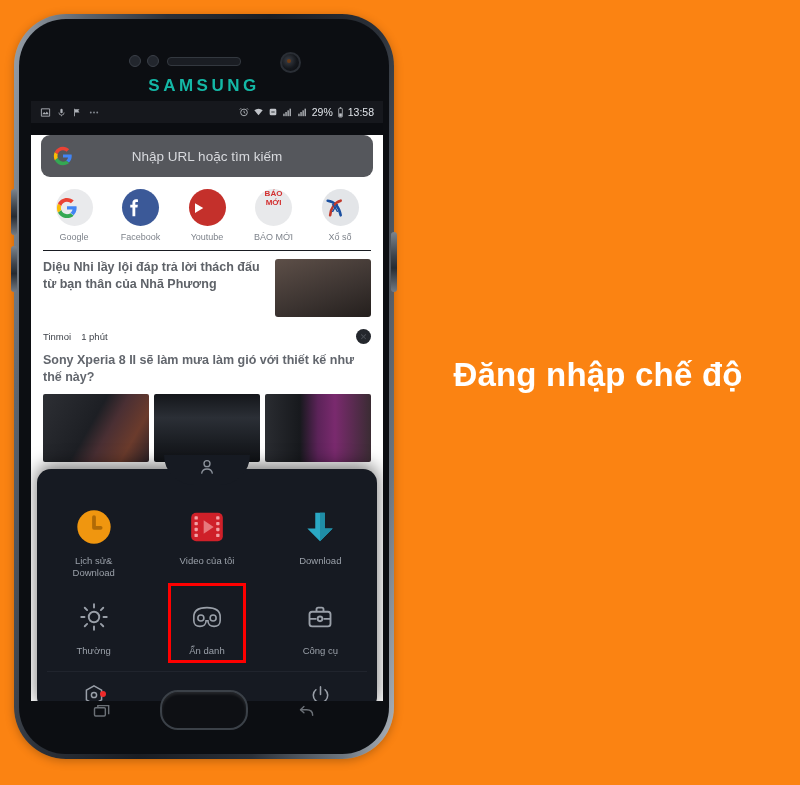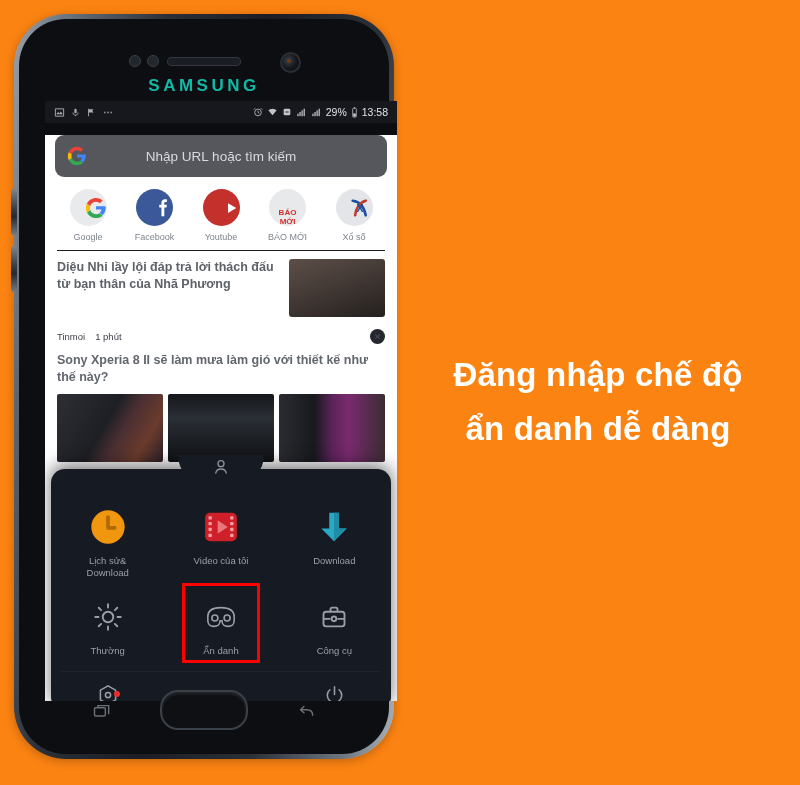--- a/index.html
+++ b/index.html
@@ -43,21 +43,21 @@
     border:2px solid #2a2e35;
   }
   .frontcam:after{content:"";position:absolute;left:5px;top:5px;width:4px;height:4px;border-radius:50%;background:#6b3a16;}
   .brand{
     position:absolute;left:0;right:0;top:57px;text-align:center;
     color:#14b8a6;font-size:17px;letter-spacing:3.5px;font-weight:700;
   }
 
   
   .screen{
-    position:absolute;left:26px;top:82px;width:352px;height:600px;
+    position:absolute;left:12px;top:82px;width:352px;height:600px;
     background:#0b0d11;overflow:hidden;
   }
   .statusbar{
     height:22px;background:#16181d;display:flex;align-items:center;
     padding:0 9px;color:#c8ccd2;font-size:10px;
   }
   .sb-left{display:flex;align-items:center;gap:6px;flex:1;}
   .sb-right{display:flex;align-items:center;gap:4px;font-size:10px;}
   .sb-ico{opacity:.85;display:block;}
   .sb-text{color:#dfe3e8;font-size:10.5px;}
@@ -68,21 +68,21 @@
     margin:12px 10px 0 10px;height:42px;border-radius:9px;background:#55575c;
     display:flex;align-items:center;padding:0 12px;
   }
   .gbox{width:20px;height:20px;flex:0 0 20px;}
   .omnibox .ph{
     flex:1;text-align:center;color:#d8dade;font-size:13.5px;margin-right:20px;
   }
 
   .shortcuts{display:flex;justify-content:space-between;padding:12px 14px 8px 14px;}
   .sc{width:58px;text-align:center;}
-  .sc-ic{width:37px;height:37px;border-radius:50%;margin:0 auto 6px auto;display:flex;align-items:center;justify-content:flex-end;overflow:hidden;}
+  .sc-ic{width:37px;height:37px;border-radius:50%;margin:0 auto 6px auto;display:flex;align-items:center;justify-content:flex-start;overflow:hidden;}
   .sc-lb{font-size:9px;color:#7e838b;white-space:nowrap;}
   .hr{height:1px;background:#191c22;margin:0 12px;}
 
   .news{padding:8px 12px 0 12px;}
   .nrow{display:flex;gap:10px;}
   .nhead{font-size:12.5px;line-height:17px;color:#5e6268;font-weight:700;flex:1;}
   .nthumb{width:96px;height:58px;border-radius:3px;flex:0 0 96px;
     background:linear-gradient(160deg,#5d4f48,#3b3330 60%,#241f1d);}
   .nmeta{display:flex;align-items:center;gap:10px;margin:12px 0 6px 0;font-size:9.5px;color:#3f434a;}
   .nclose{margin-left:auto;width:15px;height:15px;border-radius:50%;background:#24272d;color:#4a4e55;font-size:9px;display:flex;align-items:center;justify-content:center;}
@@ -420,16 +420,15 @@
       <div class="homebtn"></div>
       <svg class="navkey nav-back" width="22" height="20" viewBox="0 0 24 24" fill="none" stroke="#b9c0c8" stroke-width="1.7" stroke-linecap="round" stroke-linejoin="round">
         <path d="M20 17c0-4.5-2.5-6.6-7.2-6.6H6"></path>
         <path d="M9.5 6.6L5.4 10.4l4.1 3.8"></path>
       </svg>
     </div>
   </div>
 
   <div class="headline">
     <span>Đăng nhập chế độ</span>
-    <span class="l2">ẩn danh dễ dàng</span>
   </div>
 
 </div>
 
 </body></html>

